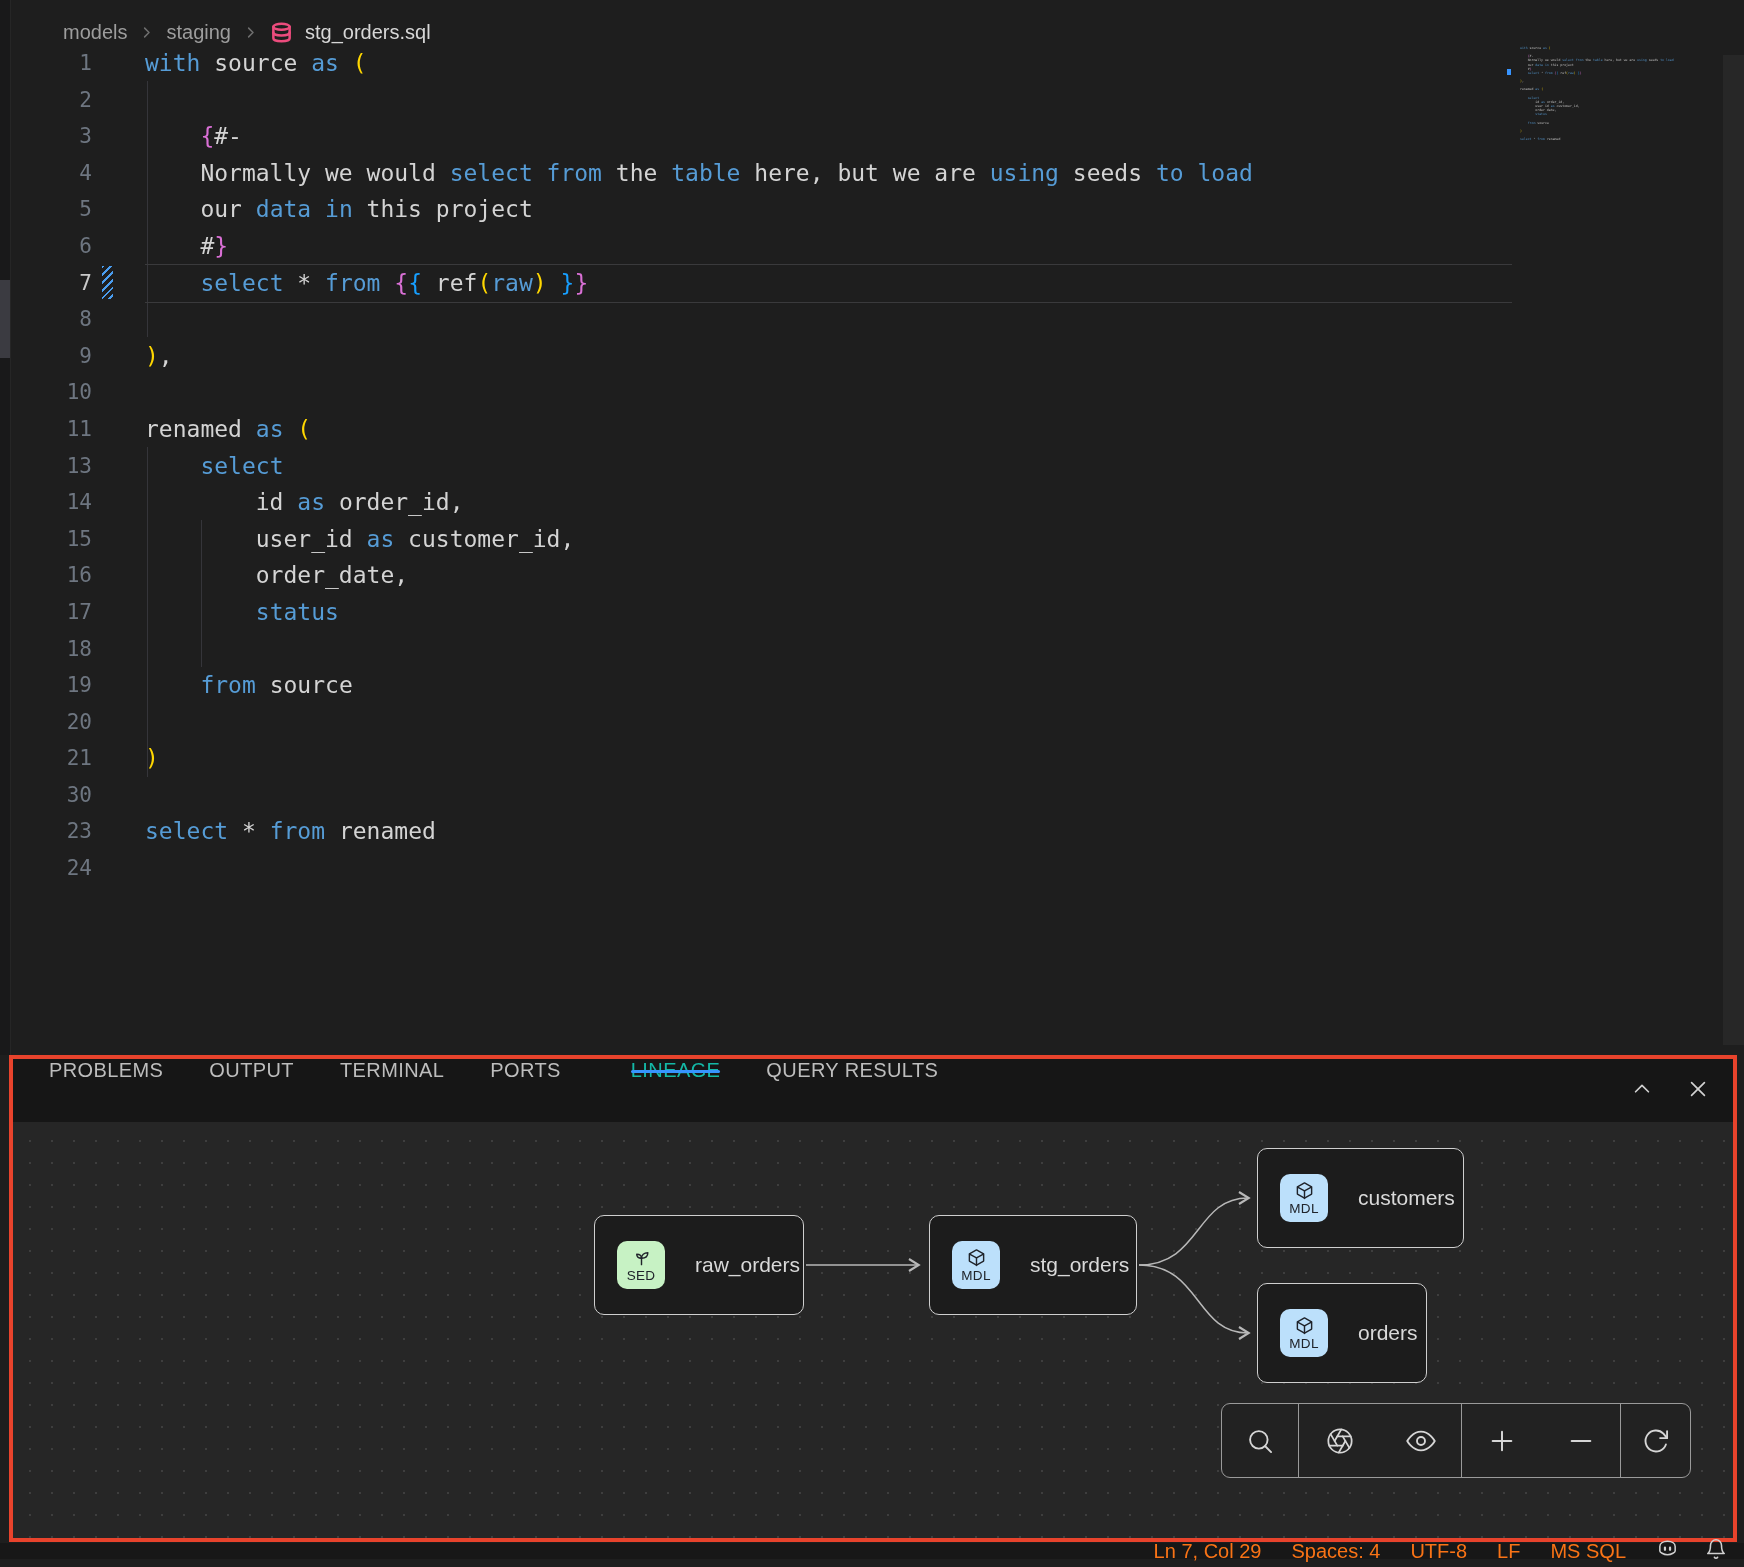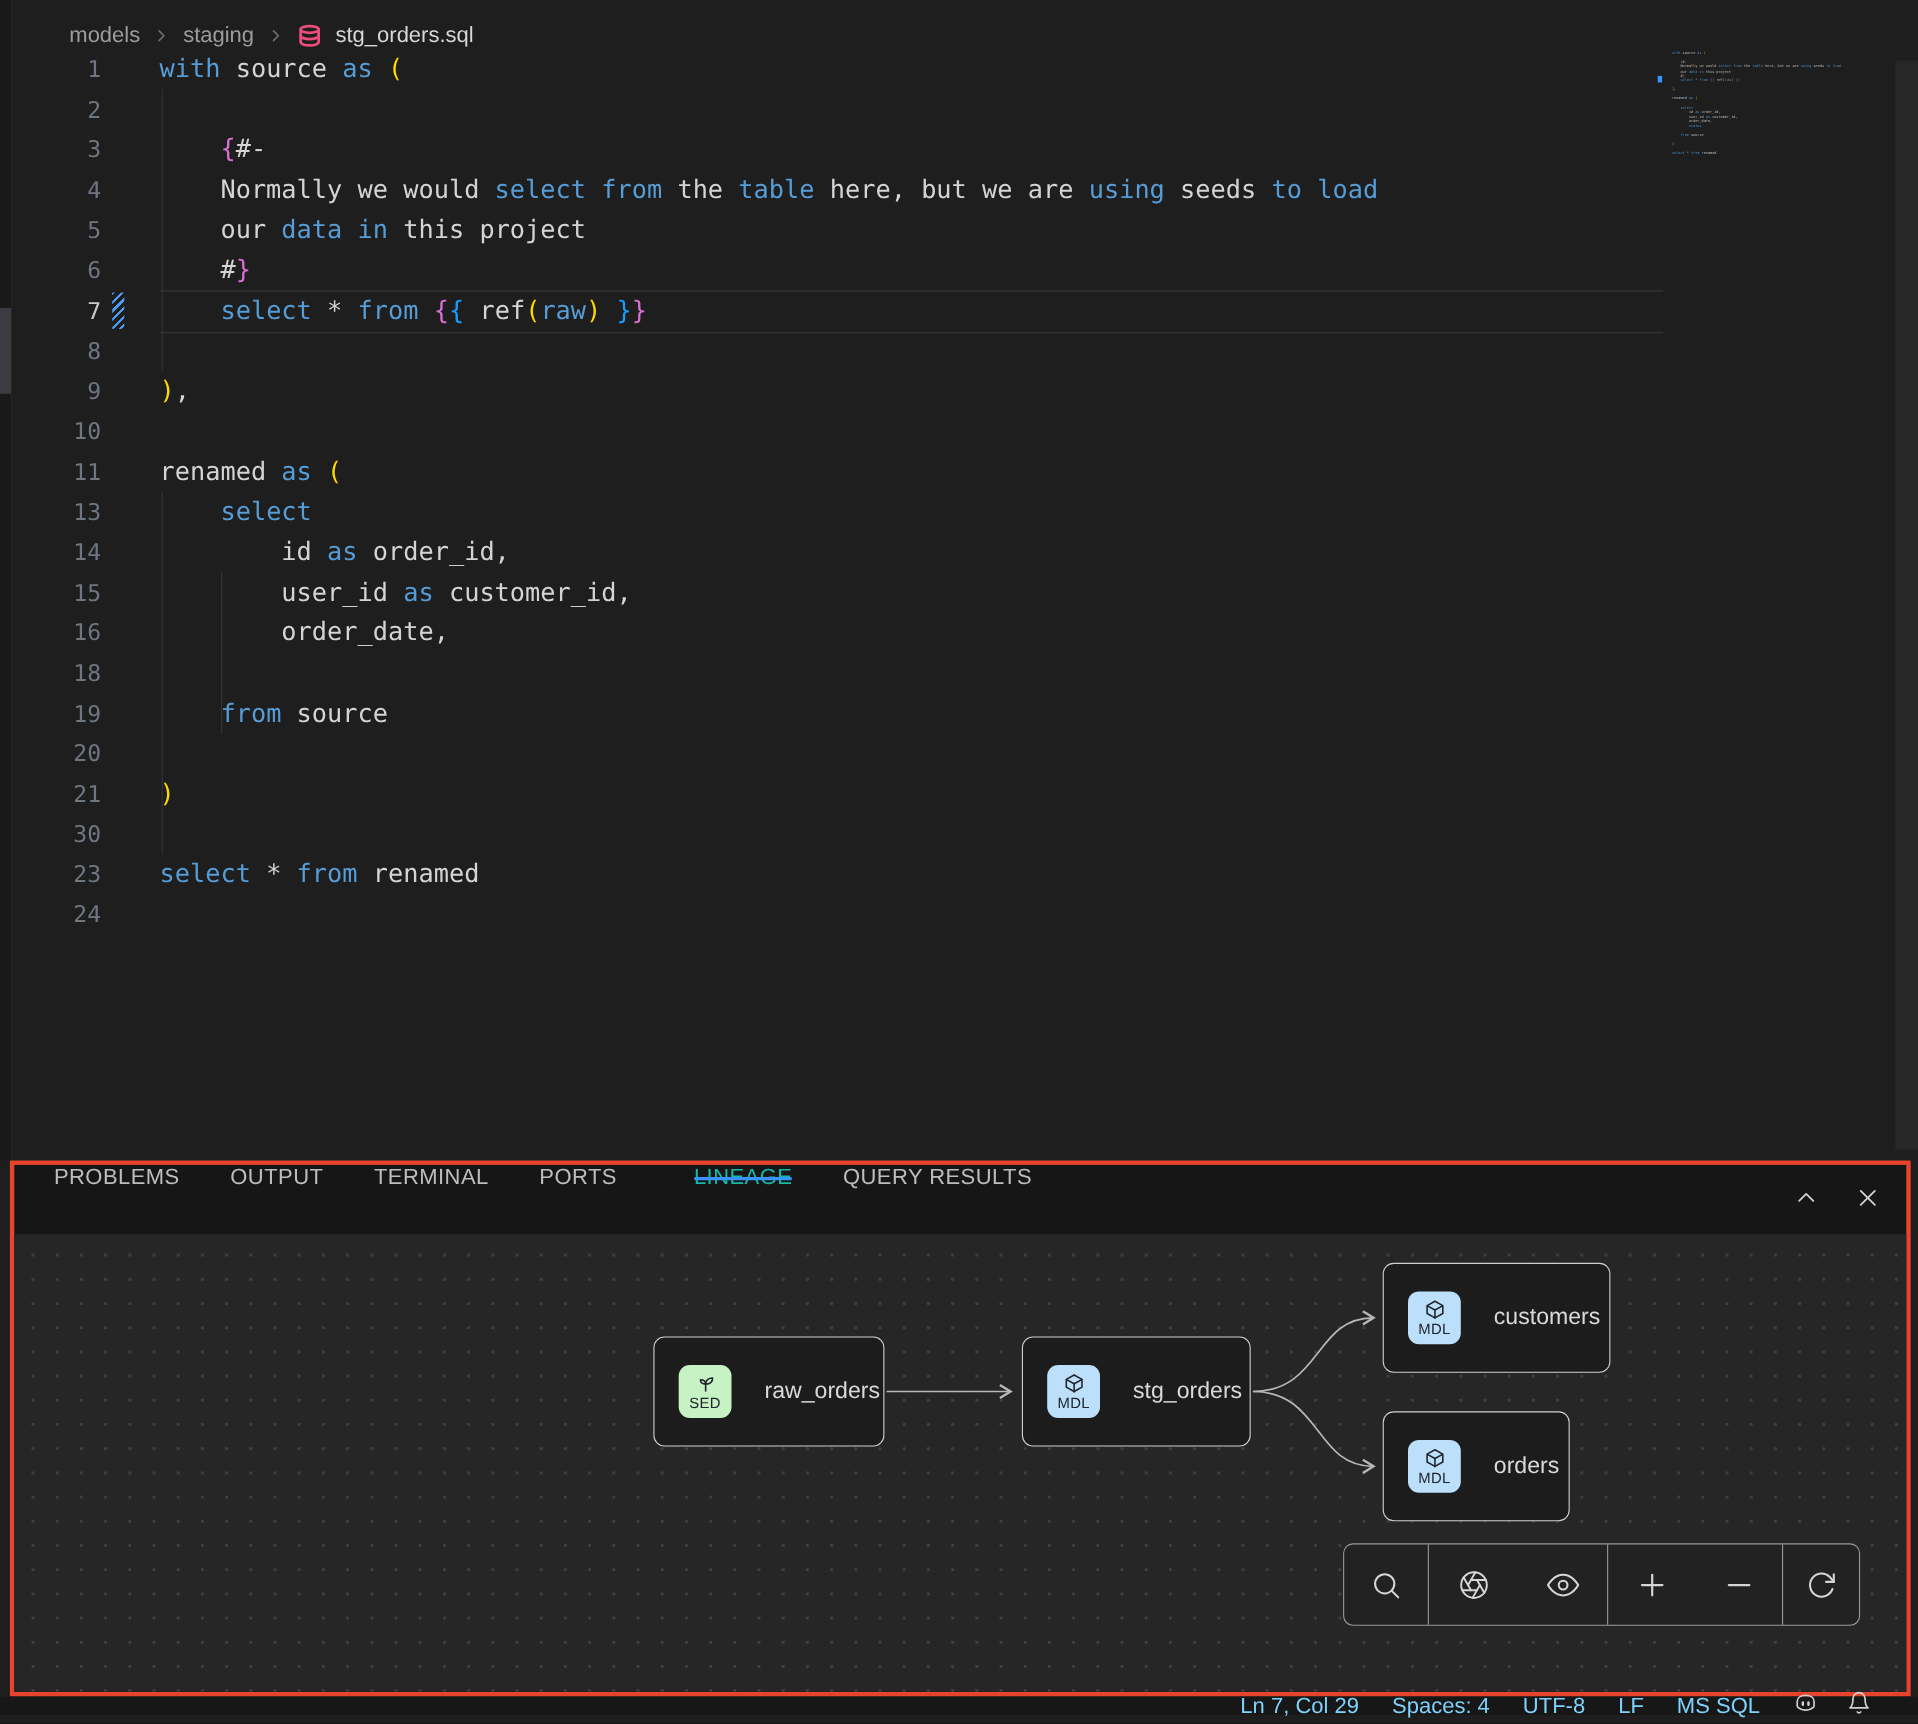--- a/index.html
+++ b/index.html
@@ -69,22 +69,22 @@
 
   .graph-toolbar{position:absolute;left:1208px;top:281px;width:470px;height:75px;box-sizing:border-box;
                  border:1.5px solid #9a9a9a;border-radius:9px;background:#222;display:flex;align-items:stretch;}
   .gt-sec{display:flex;align-items:center;justify-content:space-around;}
   .gt-sec + .gt-sec{border-left:1.5px solid #9a9a9a;}
   .gt-s1{width:76px;}.gt-s2{width:162px;}.gt-s3{width:158px;}.gt-s4{flex:1;}
   .gt-btn{display:flex;align-items:center;justify-content:center;width:40px;height:40px;color:#d6d6d6;}
 
   
   .statusbar{position:absolute;left:0;top:1543px;width:1744px;height:16px;background:#171717;
-             display:flex;align-items:center;justify-content:flex-end;gap:30px;padding-right:43px;box-sizing:border-box;
-             color:#7dd3fc;font-size:20px;}
+             display:flex;align-items:center;justify-content:flex-end;gap:30px;padding-right:17px;box-sizing:border-box;
+             color:#f97316;font-size:20px;}
   .statusbar .sitem{white-space:nowrap;}
   .status-icons{display:flex;align-items:center;gap:26px;color:#d0d0d0;}
 </style>
 </head>
 <body>
 
 <div class="screen">
 
   <div class="left-strip">
     <div class="thumb"></div>
@@ -173,20 +173,24 @@
           <span class="ln">14</span>
           <span class="code"><span class="tk-t">        id </span><span class="tk-k">as </span><span class="tk-t">order_id,</span></span>
         </div>
         <div class="code-row">
           <span class="ln">15</span>
           <span class="code"><span class="tk-t">        user_id </span><span class="tk-k">as </span><span class="tk-t">customer_id,</span></span>
         </div>
         <div class="code-row">
           <span class="ln">16</span>
           <span class="code"><span class="tk-t">        order_date,</span></span>
+        </div>
+        <div class="code-row">
+          <span class="ln">17</span>
+          <span class="code"><span class="tk-t">        </span><span class="tk-k">status</span></span>
         </div>
         <div class="code-row">
           <span class="ln">18</span>
           <span class="code"></span>
         </div>
         <div class="code-row">
           <span class="ln">19</span>
           <span class="code"><span class="tk-t">    </span><span class="tk-k">from </span><span class="tk-t">source</span></span>
         </div>
         <div class="code-row">

